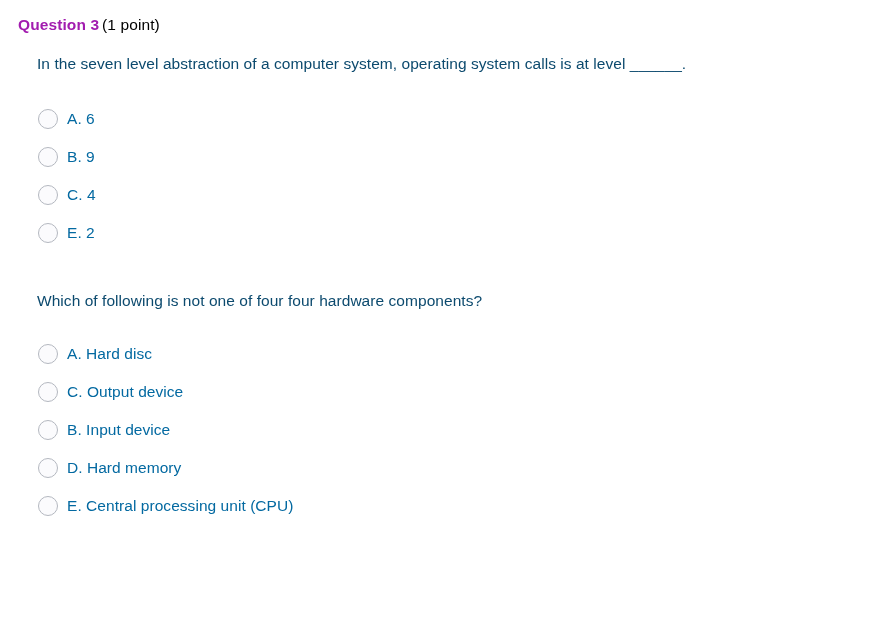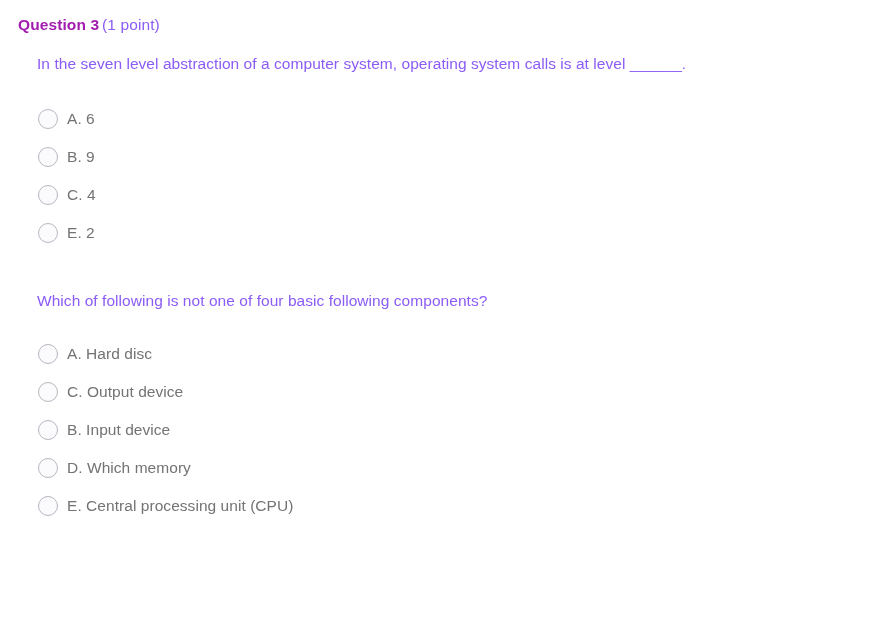--- a/index.html
+++ b/index.html
@@ -33,29 +33,29 @@
     line-height: 22px;
     color: #4c4f53;
     letter-spacing: 0.1px;
   }
   .question-header .q-label {
     font-weight: bold;
     color: #a21caf;
   }
   .question-header .q-points {
     font-weight: normal;
-    color: #8b5cf6;
+    color: #000000;
     margin-left: 3px;
   }
 
   .question-text {
     margin: 11px 0 0 37px;
     font-size: 15.5px;
     line-height: 34px;
-    color: #8b5cf6;
+    color: #0c4a6e;
     max-width: 760px;
     letter-spacing: 0.05px;
   }
 
   
   .options {
     margin: 0;
     padding: 0;
     list-style: none;
   }
@@ -78,21 +78,21 @@
     border: 1px solid #b4b8c0;
     background: #fbfbfd;
     box-sizing: border-box;
     cursor: pointer;
   }
 
   .option-label {
     margin-left: 9px;
     font-size: 15.5px;
     line-height: 20px;
-    color: #737373;
+    color: #0369a1;
     white-space: pre;
     letter-spacing: 0.05px;
   }
 </style>
 </head>
 <body>
 
 <div class="quiz">
 
   <section class="question-block q3">
@@ -117,38 +117,38 @@
       </li>
       <li class="option-row">
         <span class="radio"></span>
         <span class="option-label">E. 2</span>
       </li>
     </ul>
   </section>
 
   <section class="question-block q4">
 
-    <p class="question-text">Which of following is not one of four basic following components?</p>
+    <p class="question-text">Which of following is not one of four four hardware components?</p>
 
     <ul class="options">
       <li class="option-row">
         <span class="radio"></span>
         <span class="option-label">A. Hard disc</span>
       </li>
       <li class="option-row">
         <span class="radio"></span>
         <span class="option-label">C. Output device</span>
       </li>
       <li class="option-row">
         <span class="radio"></span>
         <span class="option-label">B. Input device</span>
       </li>
       <li class="option-row">
         <span class="radio"></span>
-        <span class="option-label">D. Which memory</span>
+        <span class="option-label">D. Hard memory</span>
       </li>
       <li class="option-row">
         <span class="radio"></span>
         <span class="option-label">E. Central processing unit (CPU)</span>
       </li>
     </ul>
   </section>
 
 </div>
 

